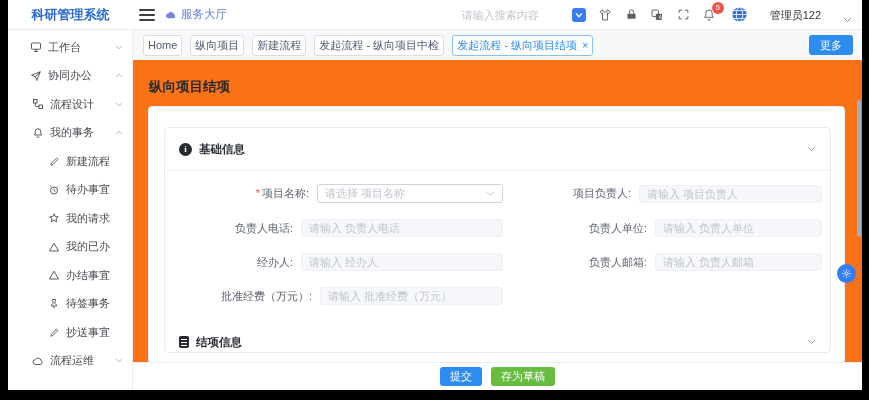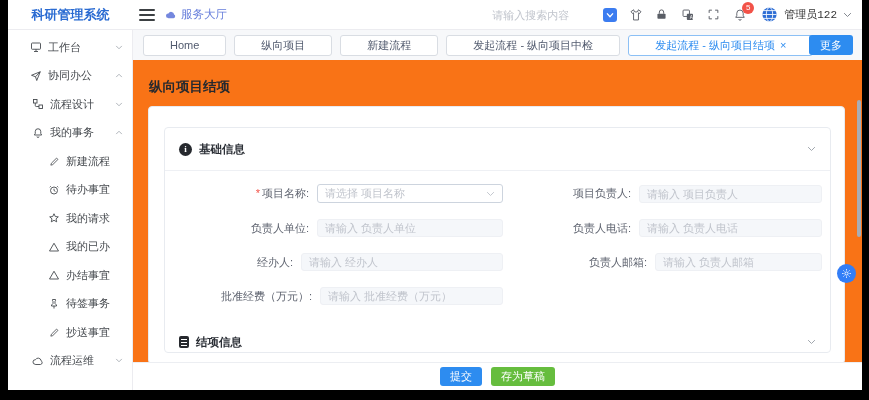--- a/index.html
+++ b/index.html
@@ -18,27 +18,27 @@
   .service { display:flex; align-items:center; gap:4px; color:#667edb; font-size:11.5px; cursor:pointer; }
   .hspacer { flex:1; }
   .hsearch { border:none; outline:none; width:92px; font-size:11px; color:#333; background:transparent; }
   .hsearch::placeholder { color:#c0c4cc; }
   .hicons { display:flex; align-items:center; gap:11px; margin:0 14px 0 18px; }
   .hicon { width:15px; height:15px; display:flex; align-items:center; justify-content:center; cursor:pointer; position:relative; }
   .bluechip { width:14px; height:14px; background:#3b7cf0; border-radius:3px;
     display:flex; align-items:center; justify-content:center; }
   .badge { position:absolute; top:-5px; right:-7px; min-width:12px; height:12px; padding:0 3px;
     background:#f25248; color:#fff; border-radius:7px; font-size:8px; line-height:12px; text-align:center; }
-  .userbox { display:flex; align-items:center; gap:6px; margin-right:10px; cursor:pointer;font-family:Liberation Mono, monospace; }
+  .userbox { display:flex; align-items:flex-end; gap:22px; margin-right:10px; cursor:pointer; }
   .username { font-size:11px; color:#333; }
 
   
   .tabbar { position:absolute; left:125px; top:30px; width:729px; height:30px;
     background:#f7f8fa; display:flex; align-items:center; gap:8px; padding-left:10px; }
-  .tab { height:21px; line-height:19px; padding:0 26px; background:#fff; border:1px solid #d9dde3;
+  .tab { height:21px; line-height:19px; padding:0 4px; background:#fff; border:1px solid #d9dde3;
     border-radius:3px; font-size:11px; color:#515a6e; cursor:pointer; white-space:nowrap; }
   .tab.active { color:#2d8cf0; border-color:#8cc0f5; display:flex; align-items:center; gap:5px; }
   .tab .close { font-size:11px; line-height:1; }
   .morebtn { position:absolute; right:9px; top:5px; height:20px; padding:0 11px;
     background:#2d8cf0; color:#fff; border:none; border-radius:3px; font-size:11px; cursor:pointer; }
 
   
   .sidebar { position:absolute; left:0; top:30px; width:125px; height:360px;
     background:#fff; border-right:1px solid #ececf0; padding-top:3px; overflow:hidden; }
   .sitem { position:relative; height:28.5px; display:flex; align-items:center; gap:6px;
@@ -336,27 +336,27 @@
                     <polyline points="3,3 12,12 21,3" fill="none" stroke="#c0c4cc" stroke-width="2.5"></polyline>
                   </svg>
               </div>
             </div>
             <div class="fcell right">
               <span class="flabel">项目负责人:</span>
               <input class="finput" placeholder="请输入 项目负责人" style="">
             </div>
           </div>
           <div class="frow">
+            <div class="fcell right">
+              <span class="flabel">负责人电话:</span>
+              <input class="finput" placeholder="请输入 负责人电话" style="">
+            </div>
             <div class="fcell left">
               <span class="flabel">负责人单位:</span>
               <input class="finput" placeholder="请输入 负责人单位" style="">
-            </div>
-            <div class="fcell right">
-              <span class="flabel">负责人电话:</span>
-              <input class="finput" placeholder="请输入 负责人电话" style="">
             </div>
           </div>
           <div class="frow">
             <div class="fcell right">
               <span class="flabel">经办人:</span>
               <input class="finput" placeholder="请输入 经办人" style="">
             </div>
             <div class="fcell left">
               <span class="flabel">负责人邮箱:</span>
               <input class="finput" placeholder="请输入 负责人邮箱" style="">

